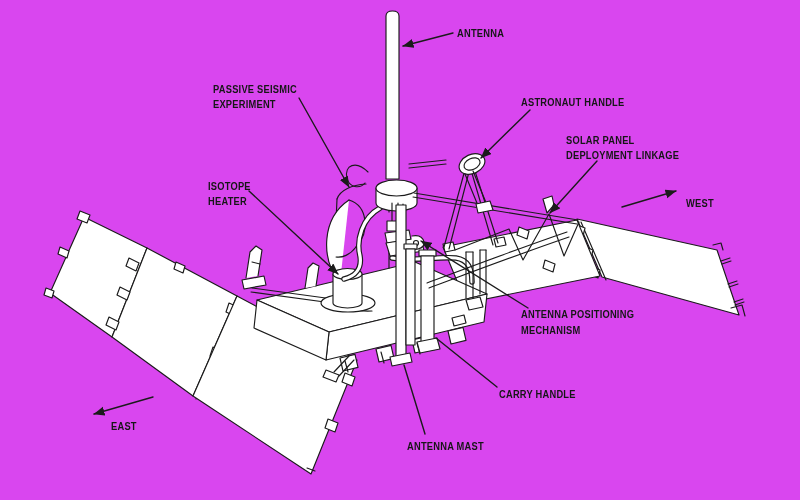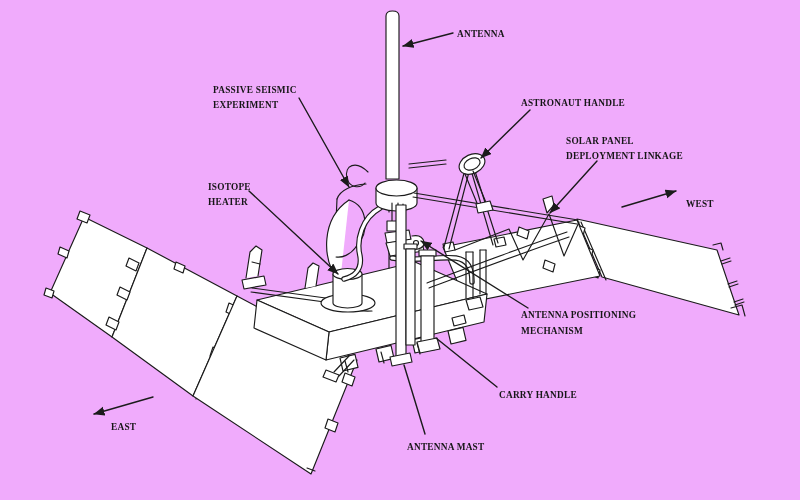--- a/index.html
+++ b/index.html
@@ -1,17 +1,17 @@
 <!DOCTYPE html>
 <html><head>
 <meta charset="utf-8">
 <style>
   html,body{margin:0;padding:0;background:#ffffff;}
-  .stage{position:relative;width:800px;height:500px;background:#f0abfc;overflow:hidden;
-         font-family:Liberation Serif, serif;}
+  .stage{position:relative;width:800px;height:500px;background:#d946ef;overflow:hidden;
+         font-family:Liberation Sans, sans-serif;}
   .stage svg{position:absolute;left:0;top:0;}
   .lbl{position:absolute;font-size:10px;font-weight:700;letter-spacing:.25px;
        color:#161616;line-height:15px;white-space:nowrap;
        transform:scaleX(.93);transform-origin:0 0;}
   .lbl span{display:block;}
 </style>
 </head>
 <body>
 
 <div class="stage">

